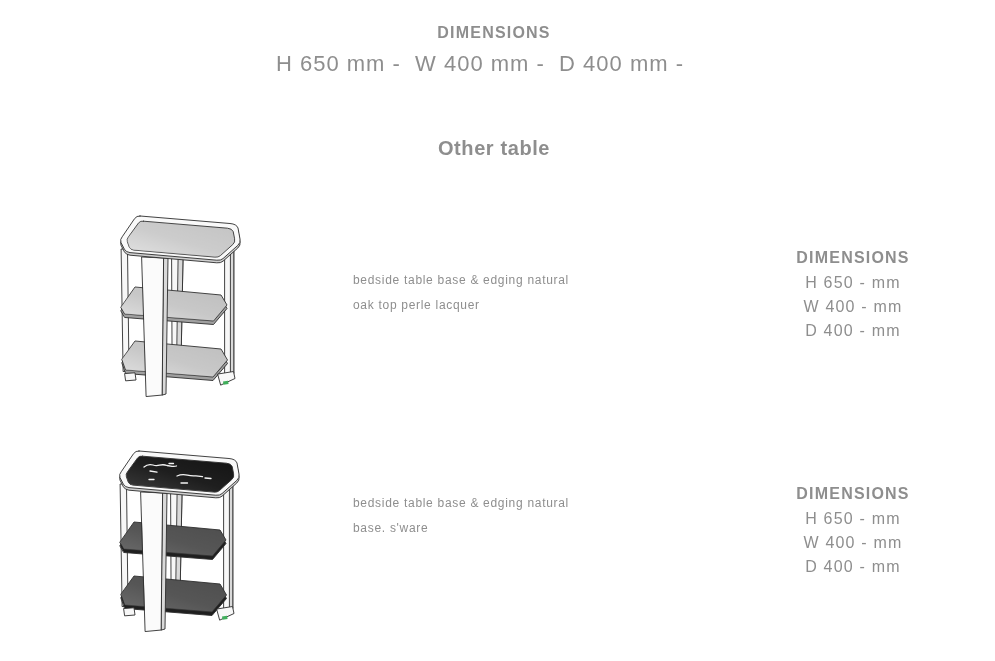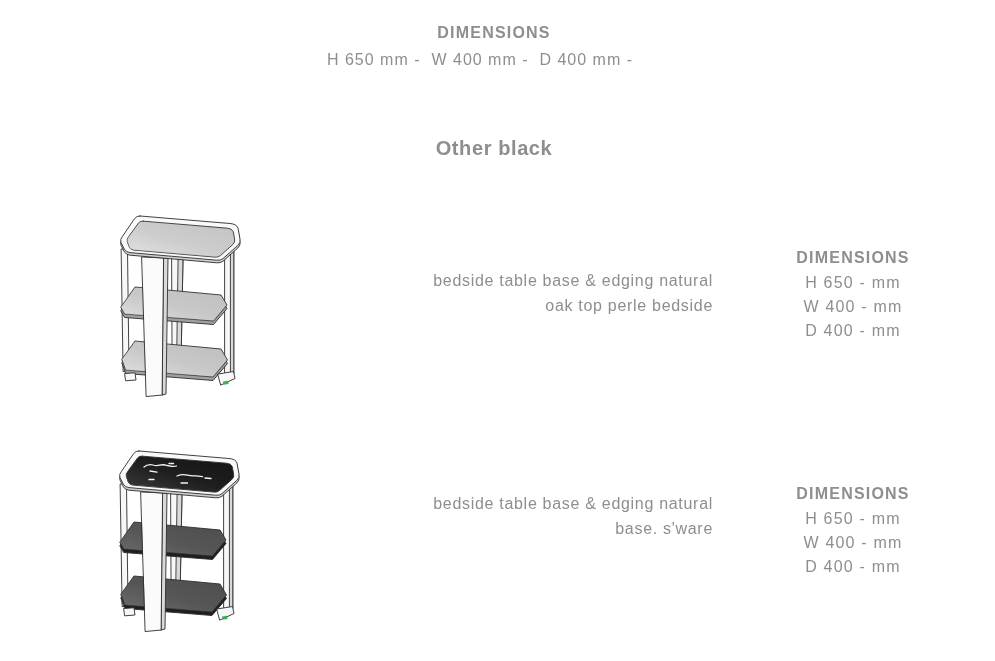--- a/index.html
+++ b/index.html
@@ -3,28 +3,28 @@
 <meta charset="utf-8">
 <style>
   html,body{margin:0;padding:0;background:#ffffff;}
   .page{
     position:relative;width:995px;height:661px;background:#ffffff;overflow:hidden;
     font-family:"Liberation Sans", sans-serif;color:#8e8e8e;margin-left:14px;
   }
   .top-title{position:absolute;top:24px;left:0;width:960px;text-align:center;
     font-size:16px;font-weight:bold;letter-spacing:1.2px;}
   .top-dims{position:absolute;top:51px;left:0;width:932px;text-align:center;
-    font-size:16px;letter-spacing:1px;white-space:pre;}
+    font-size:22px;letter-spacing:1px;white-space:pre;}
   .other-sizes{position:absolute;top:137px;left:0;width:960px;text-align:center;
     font-size:20px;font-weight:bold;letter-spacing:.6px;}
   .illus{position:absolute;width:122px;height:186px;}
   .illus-1{left:106px;top:213px;}
   .illus-2{left:105px;top:448px;}
-  .desc{position:absolute;left:339px;width:360px;text-align:right;
-    font-size:16px;line-height:25px;letter-spacing:.7px;}
+  .desc{position:absolute;left:339px;width:360px;text-align:left;
+    font-size:12px;line-height:25px;letter-spacing:.7px;}
   .desc-1{top:268px;}
   .desc-2{top:491px;}
   .dims{position:absolute;left:759px;width:160px;text-align:center;
     font-size:16px;letter-spacing:1.2px;}
   .dims-1{top:248px;}
   .dims-2{top:484px;}
   .dims-title{font-weight:bold;line-height:19px;margin-bottom:4px;}
   .dims-line{line-height:24px;}
 
   
@@ -50,21 +50,21 @@
       <stop offset="0.5" stop-color="#ffffff" stop-opacity="0.25"></stop>
       <stop offset="1" stop-color="#ffffff" stop-opacity="0"></stop>
     </linearGradient>
   </defs>
 </svg>
 
 <div class="page">
 
   <div class="top-title">DIMENSIONS</div>
   <div class="top-dims">H 650 mm -  W 400 mm -  D 400 mm -</div>
-  <div class="other-sizes">Other black</div>
+  <div class="other-sizes">Other table</div>
 
   <div class="illus illus-1">
     <svg viewBox="0 0 122 186" width="122" height="186" style="--top-color: #c4c4c4; --shelf-color: #bfbfbf; --shelf-edge: #a0a0a0; --sheen-opacity: 0.55;">
       <g>
         <polygon class="leg ln" points="1.5,36 7.5,36 9,158 3.5,158.5"></polygon>
         <polygon class="leg ln" points="52,45 63,45 61,150 52.5,150"></polygon>
         <polygon class="leg-shade ln" points="58.5,45 63,45 61,150 57,150"></polygon>
         <polygon class="leg ln" points="105,20.5 113.8,20 113.8,160.5 105,161.5"></polygon>
         <polygon class="leg-shade ln" points="110.8,20.2 113.8,20 113.8,160.5 110.8,160.8"></polygon>
       </g>
@@ -99,21 +99,21 @@
           <path d="M86 30 l6 .5"></path>
           <path d="M30 31.5 h5"></path>
           <path d="M62 35 h6.5"></path>
           <path d="M50 15.5 h4.5"></path>
         </g>
       </g>
     </svg>
   </div>
   <div class="desc desc-1">
     <div>bedside table base &amp; edging natural</div>
-    <div>oak top perle bedside</div>
+    <div>oak top perle lacquer</div>
   </div>
   <div class="dims dims-1">
     <div class="dims-title">DIMENSIONS</div>
     <div class="dims-line">H 650 - mm</div>
     <div class="dims-line">W 400 - mm</div>
     <div class="dims-line">D 400 - mm</div>
   </div>
 
   <div class="illus illus-2">
     <svg viewBox="0 0 122 186" width="122" height="186" style="--top-color: #141414; --shelf-color: #4e4e4e; --shelf-edge: #1f1f1f; --sheen-opacity: 0.18;">

